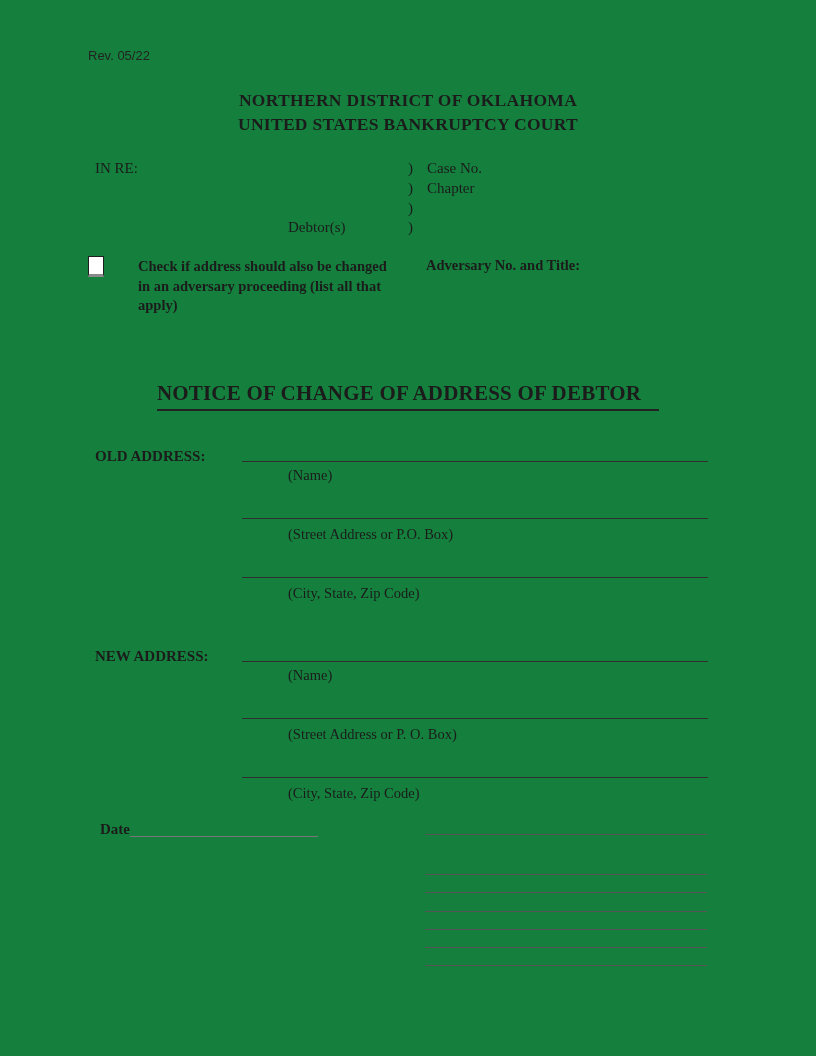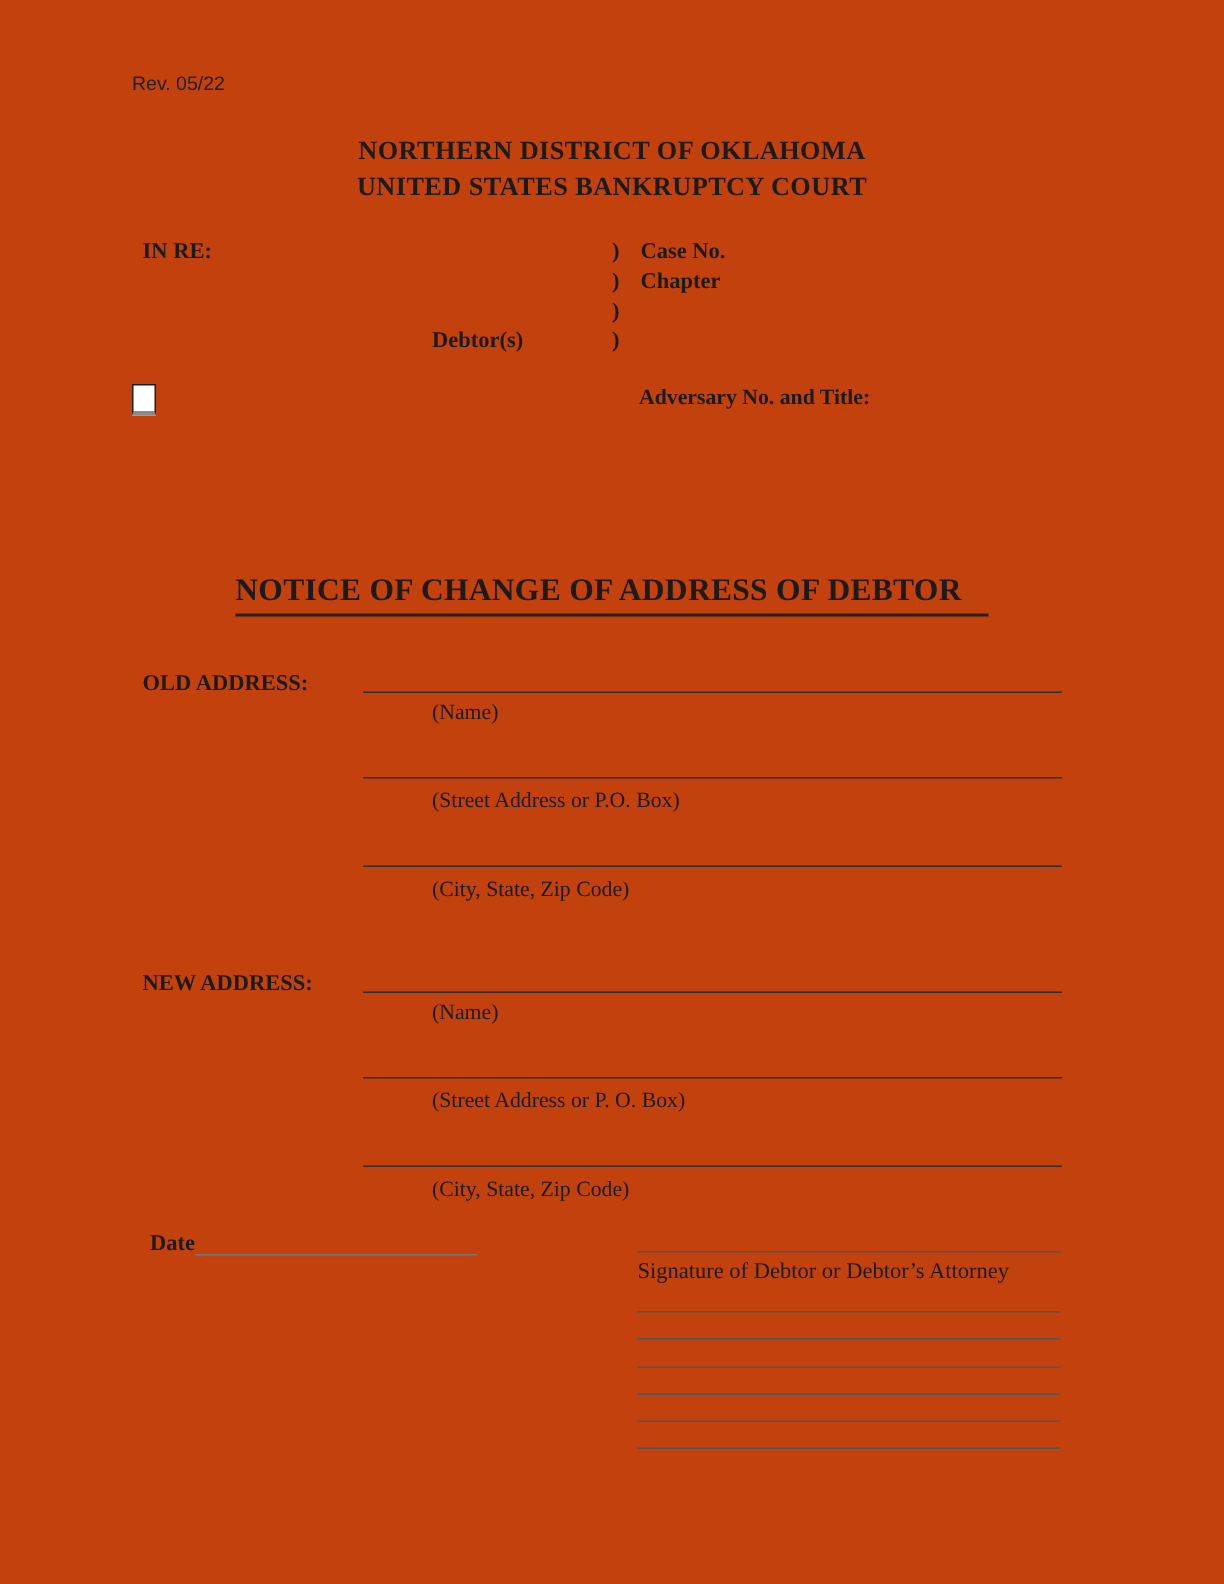--- a/index.html
+++ b/index.html
@@ -1,40 +1,40 @@
 <!DOCTYPE html>
 <html><head>
 <meta charset="utf-8">
 <style>
   * { margin: 0; padding: 0; box-sizing: border-box; }
   html, body { background: #ffffff; }
   .page {
     position: relative;
     width: 816px;
     height: 1056px;
-    background: #c2410c;
+    background: #15803d;
     font-family: "Liberation Serif", serif;
     color: #1b1b1b;
     overflow: hidden;
   }
   .abs { position: absolute; }
   .sans { font-family: "Liberation Sans", sans-serif; }
 
   .rev { left: 88px; top: 48px; font-size: 13px; color: #222; }
 
   .court-header {
     left: 0; top: 88px; width: 100%;
     text-align: center;
     font-weight: bold;
     font-size: 17.5px;
     line-height: 24px;
     letter-spacing: 0.3px;
   }
 
-  .cap { font-size: 15px; font-weight: bold; white-space: nowrap; }
+  .cap { font-size: 15px; font-weight: normal; white-space: nowrap; }
 
   .checkbox {
     left: 88px; top: 256px; width: 16px; height: 21px;
     border: 1.6px solid #1f1f1f;
     border-bottom: 3px solid #8a8a8a;
     background: #fff;
   }
   .check-text {
     left: 138px; top: 257px; width: 254px;
     font-size: 14.5px; font-weight: bold; line-height: 19.5px;
@@ -78,20 +78,21 @@
   <div class="abs cap" style="left:95px; top:160px;">IN RE:</div>
   <div class="abs cap" style="left:408px; top:160px;">)</div>
   <div class="abs cap" style="left:408px; top:180px;">)</div>
   <div class="abs cap" style="left:408px; top:200px;">)</div>
   <div class="abs cap" style="left:408px; top:219px;">)</div>
   <div class="abs cap" style="left:427px; top:160px;">Case No.</div>
   <div class="abs cap" style="left:427px; top:180px;">Chapter</div>
   <div class="abs cap" style="left:288px; top:219px;">Debtor(s)</div>
 
   <div class="abs checkbox"></div>
+  <div class="abs check-text">Check if address should also be changed in an adversary proceeding (list all that apply)</div>
   <div class="abs adv-label">Adversary No. and Title:</div>
 
   <div class="abs title-wrap">
     <span class="form-title">NOTICE OF CHANGE OF ADDRESS OF DEBTOR</span>
   </div>
 
   <div class="abs addr-label" style="left:95px; top:448px;">OLD ADDRESS:</div>
   <div class="abs fline w-addr" style="top:461px;"></div>
   <div class="abs fcap" style="top:467px;">(Name)</div>
   <div class="abs fline w-addr" style="top:518px;"></div>
@@ -104,21 +105,20 @@
   <div class="abs fcap" style="top:667px;">(Name)</div>
   <div class="abs fline w-addr" style="top:718px;"></div>
   <div class="abs fcap" style="top:726px;">(Street Address or P. O. Box)</div>
   <div class="abs fline w-addr" style="top:777px;"></div>
   <div class="abs fcap" style="top:785px;">(City, State, Zip Code)</div>
 
   <div class="abs date-label">Date</div>
   <div class="abs date-line"></div>
 
   <div class="abs sig-line" style="top:834px;"></div>
-  <div class="abs sig-cap" style="top:840px;">Signature of Debtor or Debtor’s Attorney</div>
   <div class="abs sig-line" style="top:874px;"></div>
   <div class="abs sig-line" style="top:892px;"></div>
   <div class="abs sig-line" style="top:911px;"></div>
   <div class="abs sig-line" style="top:929px;"></div>
   <div class="abs sig-line" style="top:947px;"></div>
   <div class="abs sig-line" style="top:965px;"></div>
 
 </div>
 
 </body></html>

